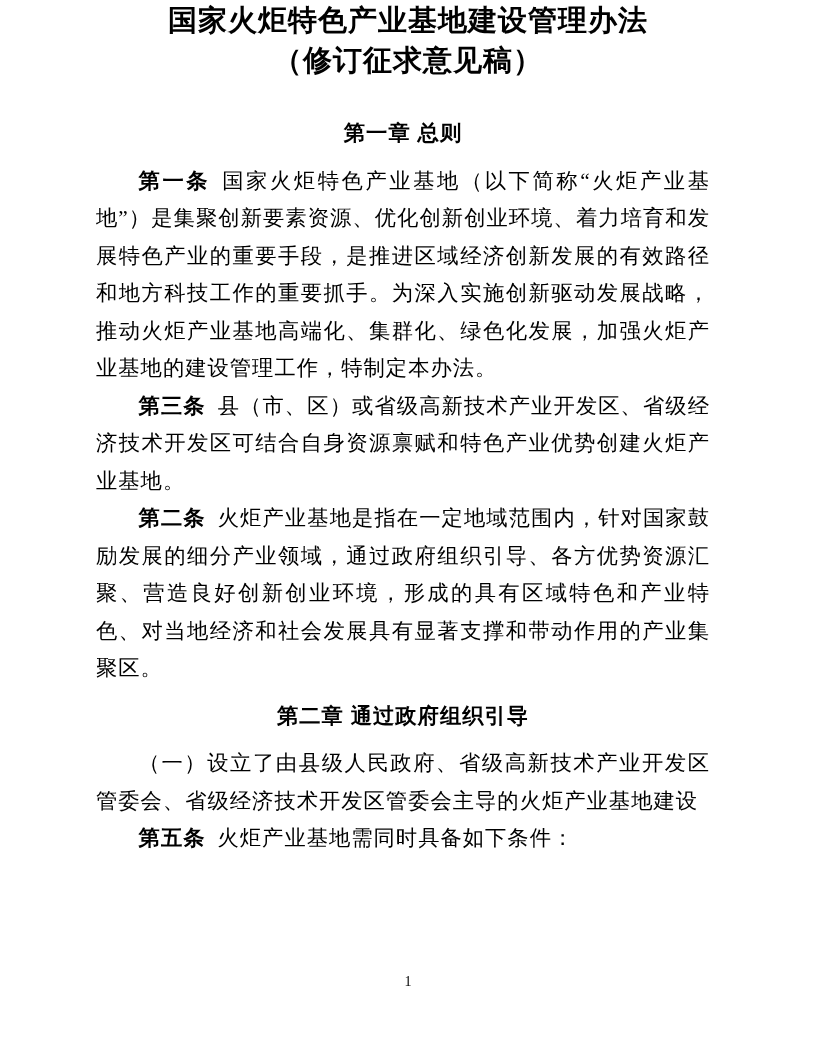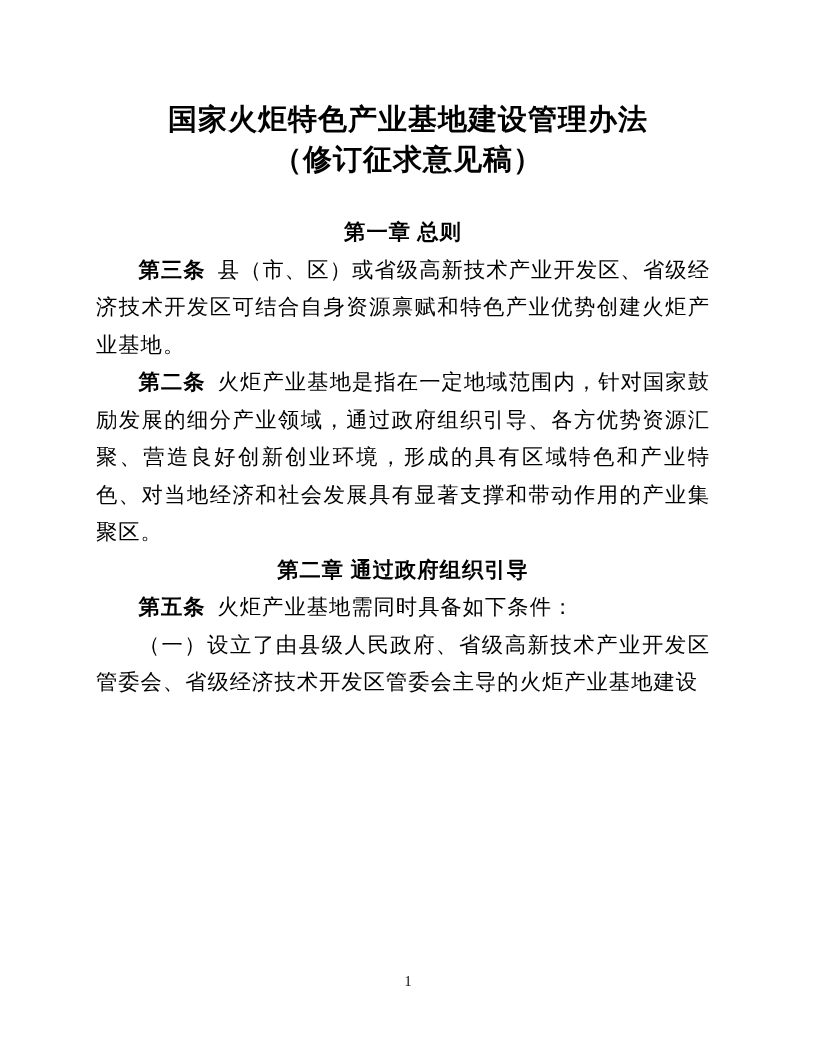--- a/index.html
+++ b/index.html
@@ -11,38 +11,37 @@
     position: relative;
     width: 816px;
     height: 1056px;
     background: #ffffff;
     color: #000000;
     overflow: hidden;
     font-family: "Liberation Serif", "DejaVu Serif", serif;
   }
   .doc-title {
     margin: 0;
-    padding-top: 99px;
     text-align: center;
     font-family: "Liberation Sans", "DejaVu Sans", sans-serif;
     font-weight: 700;
     font-size: 29px;
     line-height: 40px;
     letter-spacing: 1px;
   }
   .doc-title .title-line {
     display: block;
   }
   .content {
     padding: 0 106px 0 96px;
   }
   .chapter-heading {
-    margin: 0;
+    margin: 10px;
     text-align: center;
-    font-family: Liberation Serif, serif;
+    font-family: Liberation Sans, sans-serif;
     font-weight: 700;
     font-size: 21.3px;
     line-height: 37.5px;
     letter-spacing: 1px;
   }
   .chapter-heading.first {
     margin-top: 35px;
   }
   .para {
     margin: 0;
@@ -75,29 +74,30 @@
 
   <h1 class="doc-title">
     <span class="title-line">国家火炬特色产业基地建设管理办法</span>
     <span class="title-line">（修订征求意见稿）</span>
   </h1>
 
   <div class="content">
 
     <h2 class="chapter-heading first">第一章 总则</h2>
 
+    <p class="para"><span class="article-label">第一条</span><span>国家火炬特色产业基地（以下简称“火炬产业基地”）是集聚创新要素资源、优化创新创业环境、着力培育和发展特色产业的重要手段，是推进区域经济创新发展的有效路径和地方科技工作的重要抓手。为深入实施创新驱动发展战略，推动火炬产业基地高端化、集群化、绿色化发展，加强火炬产业基地的建设管理工作，特制定本办法。</span></p>
 
     <p class="para"><span class="article-label">第三条</span><span>县（市、区）或省级高新技术产业开发区、省级经济技术开发区可结合自身资源禀赋和特色产业优势创建火炬产业基地。</span></p>
 
     <p class="para"><span class="article-label">第二条</span><span>火炬产业基地是指在一定地域范围内，针对国家鼓励发展的细分产业领域，通过政府组织引导、各方优势资源汇聚、营造良好创新创业环境，形成的具有区域特色和产业特色、对当地经济和社会发展具有显著支撑和带动作用的产业集聚区。</span></p>
 
     <h2 class="chapter-heading">第二章 通过政府组织引导</h2>
 
 
+    <p class="para">（一）设立了由县级人民政府、省级高新技术产业开发区管委会、省级经济技术开发区管委会主导的火炬产业基地建设</p>
+
     <p class="para"><span class="article-label">第五条</span><span>火炬产业基地需同时具备如下条件：</span></p>
-
-    <p class="para">（一）设立了由县级人民政府、省级高新技术产业开发区管委会、省级经济技术开发区管委会主导的火炬产业基地建设</p>
 
   </div>
 
   <div class="page-footer">1</div>
 
 </div>
 
 </body></html>

